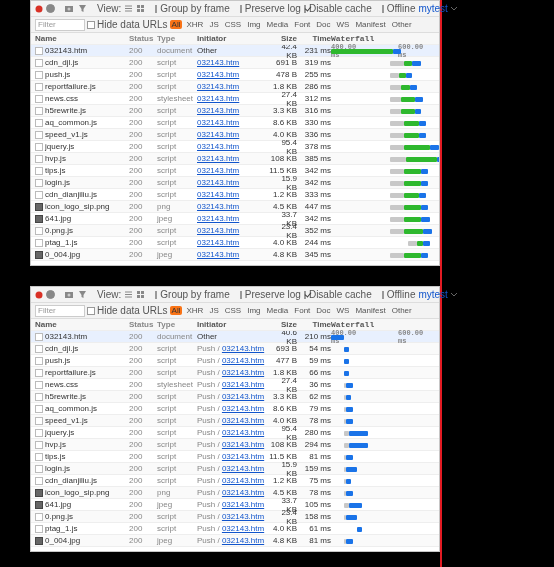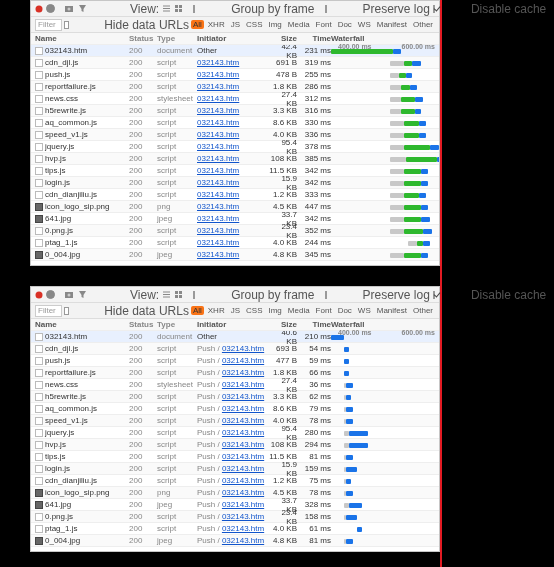--- a/index.html
+++ b/index.html
@@ -8,21 +8,21 @@
   .panel { position: absolute; left: 30px; width: 410px; background: #fff; border: 1px solid #c6c6c6; }
   .panel.top { top: 0; height: 266px; }
   .panel.bottom { top: 286px; height: 266px; }
   .vline { position:absolute; left: 440px; top: 0; width:2px; height:567px; background:#e31b23; }
 
   .toolbar, .filterbar { display:flex; align-items:center; gap:3px; height:16px; padding:0 4px; background:#f3f3f3; border-bottom:1px solid #ddd; }
   .filterbar { gap:2px; }
   .icon { display:inline-flex; align-items:center; justify-content:center; width:10px; height:10px; color:#5a5a5a; }
   .icon.red svg circle { fill:#d93025; }
   .icon.grey svg circle { fill:#888; }
-  .tb-text { font-size:12px; color:#555; white-space:nowrap;margin-left:33px; }
+  .tb-text { font-size:10px; color:#555; white-space:nowrap; }
   .tb-link { color:#1155cc; }
   .sep { width:1px; height:10px; background:#ccc; margin:0 2px; }
   .chk { width:8px; height:8px; border:1px solid #999; background:#fff; display:inline-block; }
   .chk.on { background:#fff; position:relative; }
   .chk.on::after { content:""; position:absolute; left:1px; top:-1px; width:3px; height:5px; border:solid #444; border-width:0 1.5px 1.5px 0; transform:rotate(40deg); }
 
   .filter-input { width:50px; height:12px; font-size:8px; padding:0 2px; border:1px solid #ccc; background:#fff; color:#999; overflow:hidden; }
   .ftype { font-size:8px; color:#555; padding:0 2px; cursor:pointer; }
   .ftype.active { background:#f97316; color:#333; border-radius:2px; }
 
@@ -30,21 +30,21 @@
   .grid-head { background:#f7f7f7; font-weight:600; color:#555; position:relative; }
   .grid-head .wf-ticks { position:absolute; right:4px; display:flex; gap:30px; font-size:7px; color:#888; }
   .body { height:218px; overflow:hidden; }
 
   .c-name { width:98px; padding-left:4px; display:flex; align-items:center; gap:2px; overflow:hidden; white-space:nowrap; }
   .c-status { width:28px; }
   .c-type   { width:40px; }
   .c-init   { width:72px; overflow:hidden; white-space:nowrap; }
   .c-size   { width:32px; text-align:right; padding-right:4px; }
   .c-time   { width:30px; text-align:right; padding-right:0; }
-  .c-wf     { flex:1; position:relative; height:10px; }
+  .c-wf     { flex:1; position:relative; height:10px;font-family:Liberation Mono, monospace; }
   .c-init .i-link { color:#1155cc; text-decoration:underline; }
   .c-init .i-pref { color:#888; }
 
   .row:nth-child(even){ background:#fafafa; }
   .row.sel { background:#e8f0fe; }
   .c-name .fi { width:8px; height:8px; display:inline-block; background:#e6e6e6; border:1px solid #bbb; }
   .c-name .fi.img { background:#666; border-color:#444; }
   .c-name .fi.doc { background:#fff; }
   .c-type, .c-status { color:#888; }
 
@@ -742,21 +742,21 @@
       </div>
       <div class="row ">
         <div class="c-name">
             <span class="fi img"></span>
             <span>641.jpg</span>
           </div>
         <div class="c-status">200</div>
         <div class="c-type">jpeg</div>
         <div class="c-init"><span class="i-pref">Push / </span><span class="i-link">032143.htm</span></div>
         <div class="c-size">33.7 KB</div>
-        <div class="c-time">328 ms</div>
+        <div class="c-time">105 ms</div>
         <div class="c-wf">
             <div class="bar wait" style="left:13.200000000000001px;width:4.4px"></div>
             <div class="bar mix" style="left:17.6px;width:13.200000000000001px"></div>
           </div>
       </div>
       <div class="row ">
         <div class="c-name">
             <span class="fi doc"></span>
             <span>0.png.js</span>
           </div>

